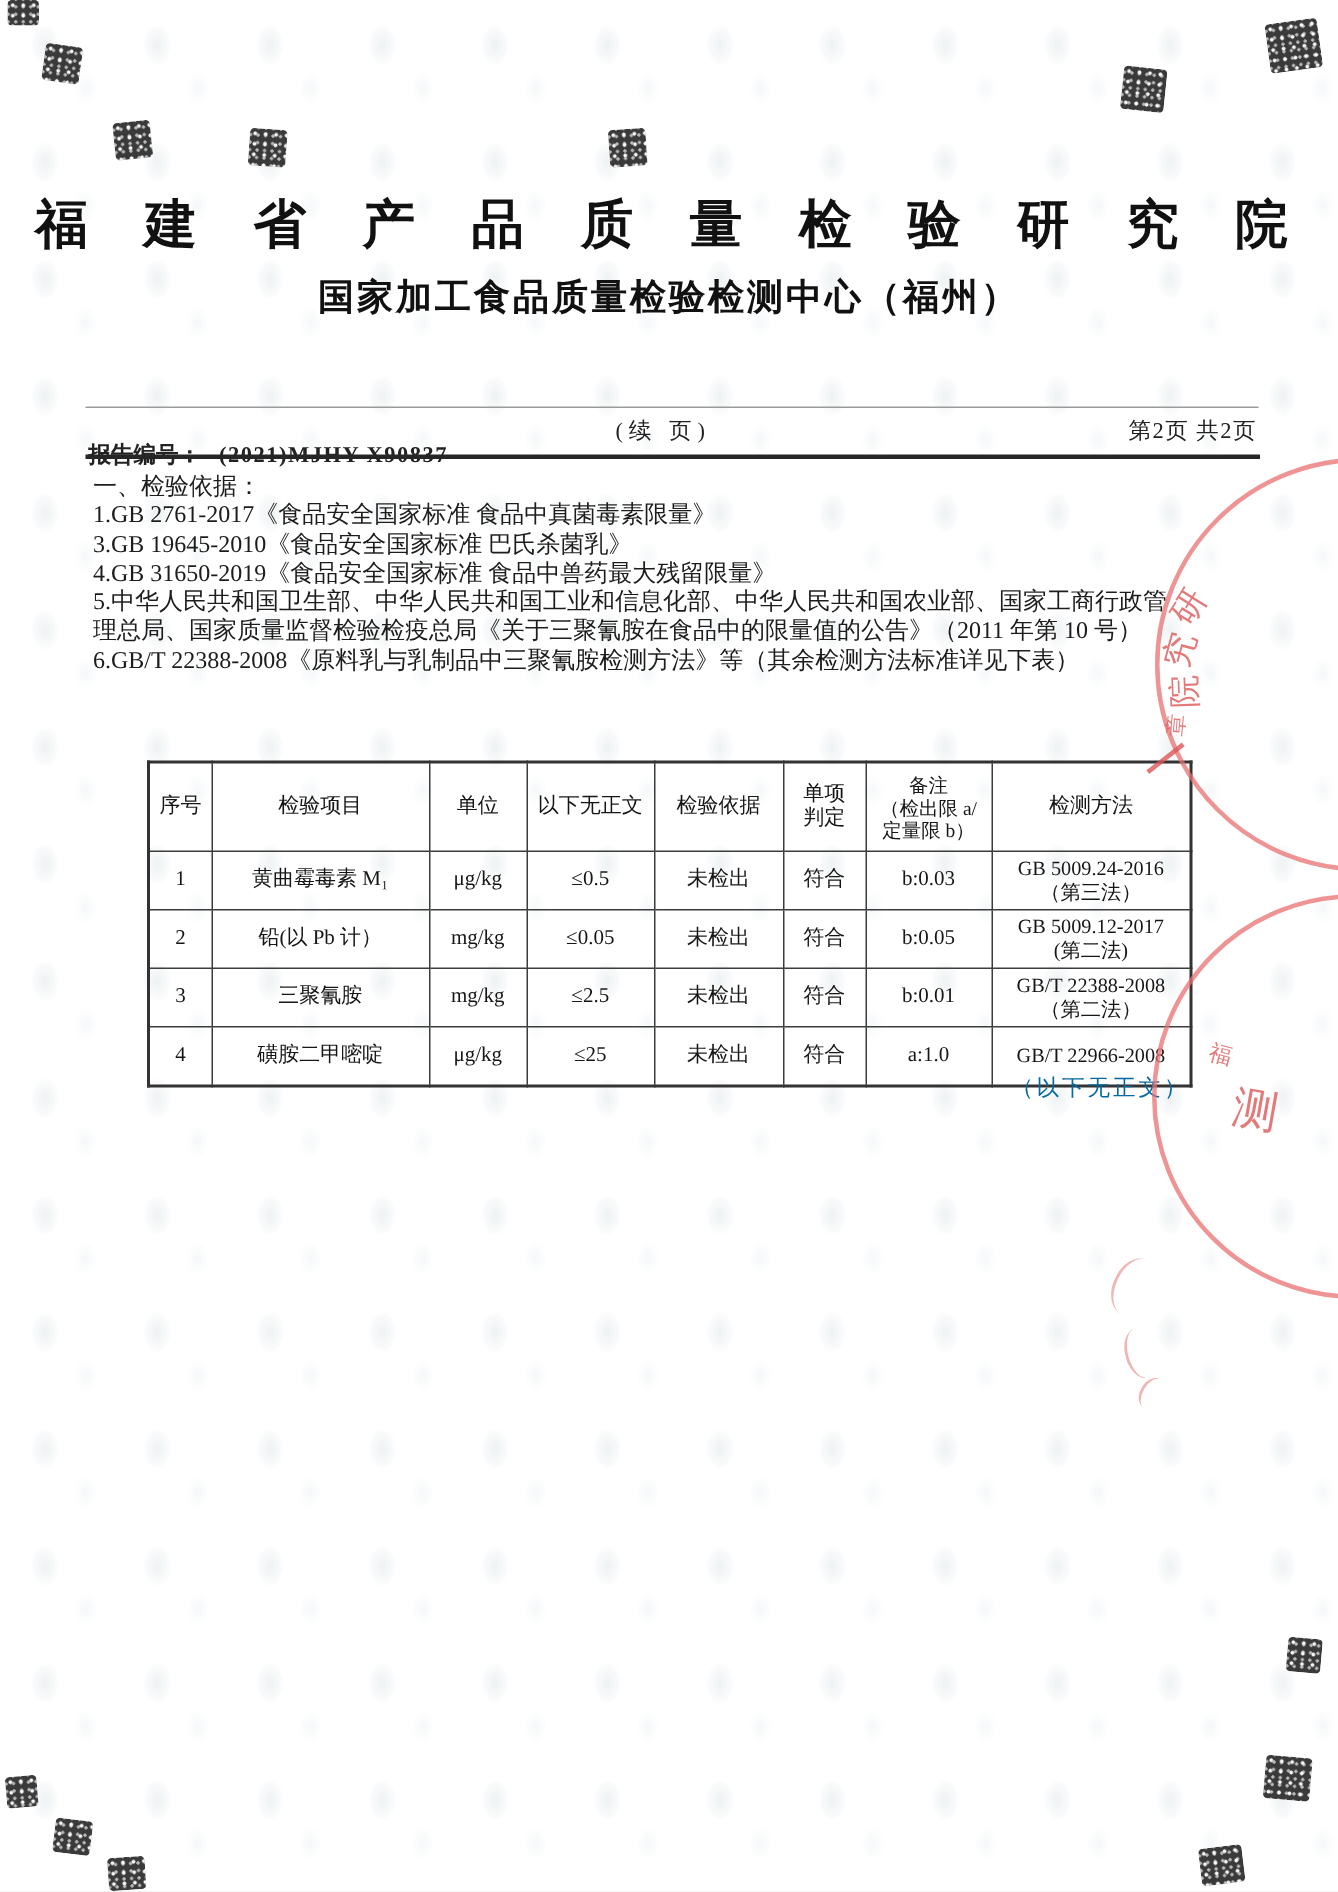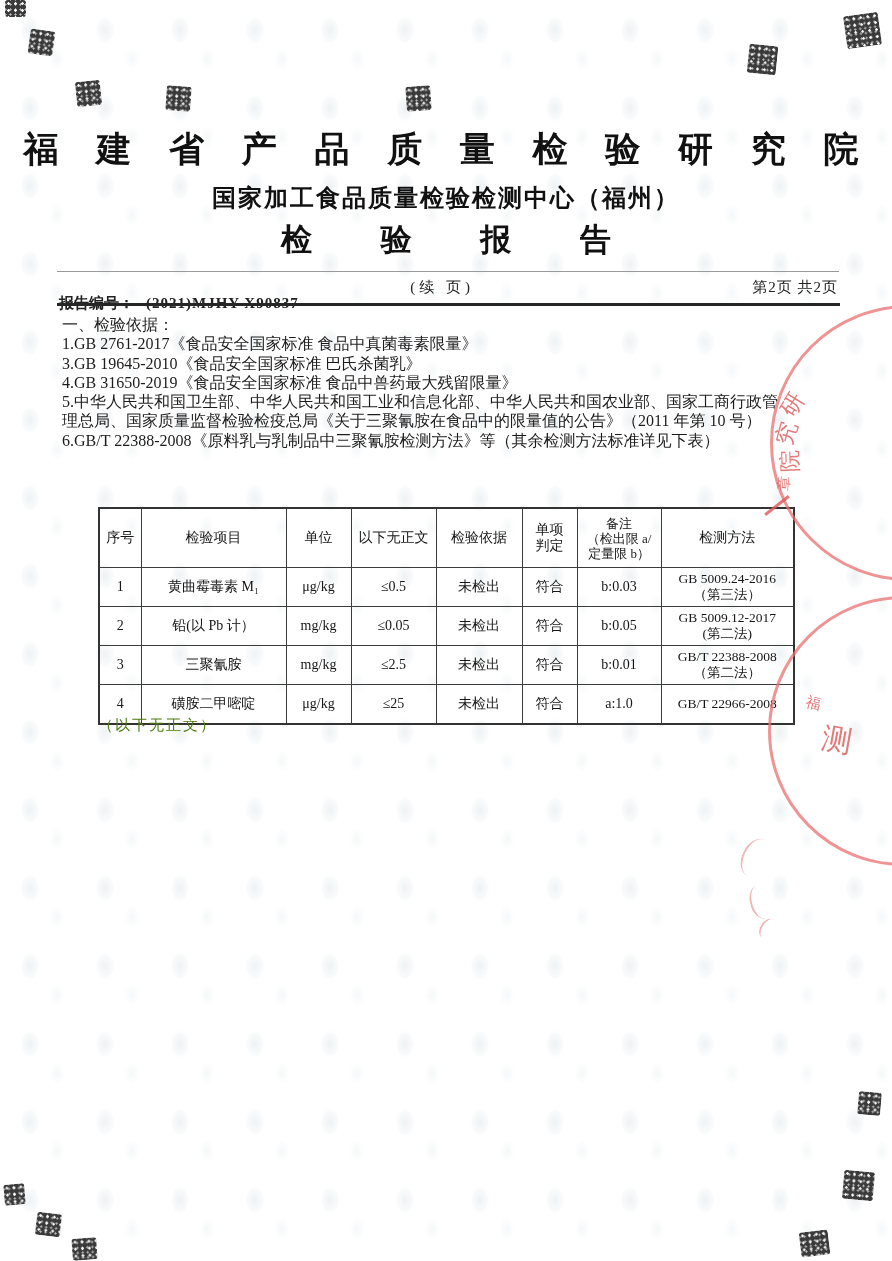--- a/index.html
+++ b/index.html
@@ -46,21 +46,21 @@
   }
   table.results th,table.results td{
     border:1px solid #3c3c3c;padding:1px 3px;text-align:center;vertical-align:middle;
     white-space:pre-line;overflow:hidden;
   }
   table.results{border:2px solid #333;}
   table.results th{font-weight:normal;font-size:14px;line-height:16px;height:56px;}
   table.results td{height:36px;line-height:16px;}
   td.item,th.item{text-align:left;padding-left:8px;}
   td.method{text-align:left;padding-left:5px;font-size:13.5px;margin-top:13px;}
-  .endnote{position:absolute;left:98px;top:716px;width:695px;text-align:left;font-size:15px;letter-spacing:2px;color:#4d7c0f;}
+  .endnote{position:absolute;left:98px;top:716px;width:695px;text-align:right;font-size:15px;letter-spacing:2px;color:#0369a1;}
   
   .stamp-arc{position:absolute;border:3px solid rgba(233,112,112,0.75);border-radius:50%;}
   .stamp-char{position:absolute;color:#df6363;font-family:"Liberation Sans","DejaVu Sans",sans-serif;opacity:0.85;}
   .scribble{position:absolute;border-left:2px solid rgba(226,110,110,0.5);border-radius:60%;}
   .stamp-stroke{position:absolute;background:rgba(221,85,85,0.8);}
 </style>
 </head>
 <body>
 
 <div class="page">
@@ -76,21 +76,20 @@
   <div class="mark" style="left:845px;top:14px;width:35px;height:33px;transform:rotate(-8deg);"></div>
   <div class="mark" style="left:858px;top:1092px;width:23px;height:23px;transform:rotate(5deg);"></div>
   <div class="mark" style="left:4px;top:1184px;width:21px;height:21px;transform:rotate(-5deg);"></div>
   <div class="mark" style="left:36px;top:1213px;width:25px;height:23px;transform:rotate(7deg);"></div>
   <div class="mark" style="left:72px;top:1238px;width:25px;height:22px;transform:rotate(-4deg);"></div>
   <div class="mark" style="left:843px;top:1171px;width:31px;height:29px;transform:rotate(5deg);"></div>
   <div class="mark" style="left:800px;top:1231px;width:29px;height:25px;transform:rotate(-7deg);"></div>
 
   <div class="hdr org">福 建 省 产 品 质 量 检 验 研 究 院</div>
   <div class="hdr center-name">国家加工食品质量检验检测中心（福州）</div>
-  <div class="hdr doc-title">检 验 报 告</div>
 
   <div class="rule-thin"></div>
   <div class="meta">
     <span class="left">
       <span>报告编号：</span><span class="val">(2021)MJHY X90837</span>
     </span>
     <span class="mid">(续 页)</span>
     <span class="right">第2页 共2页</span>
   </div>
   <div class="rule-thick"></div>

